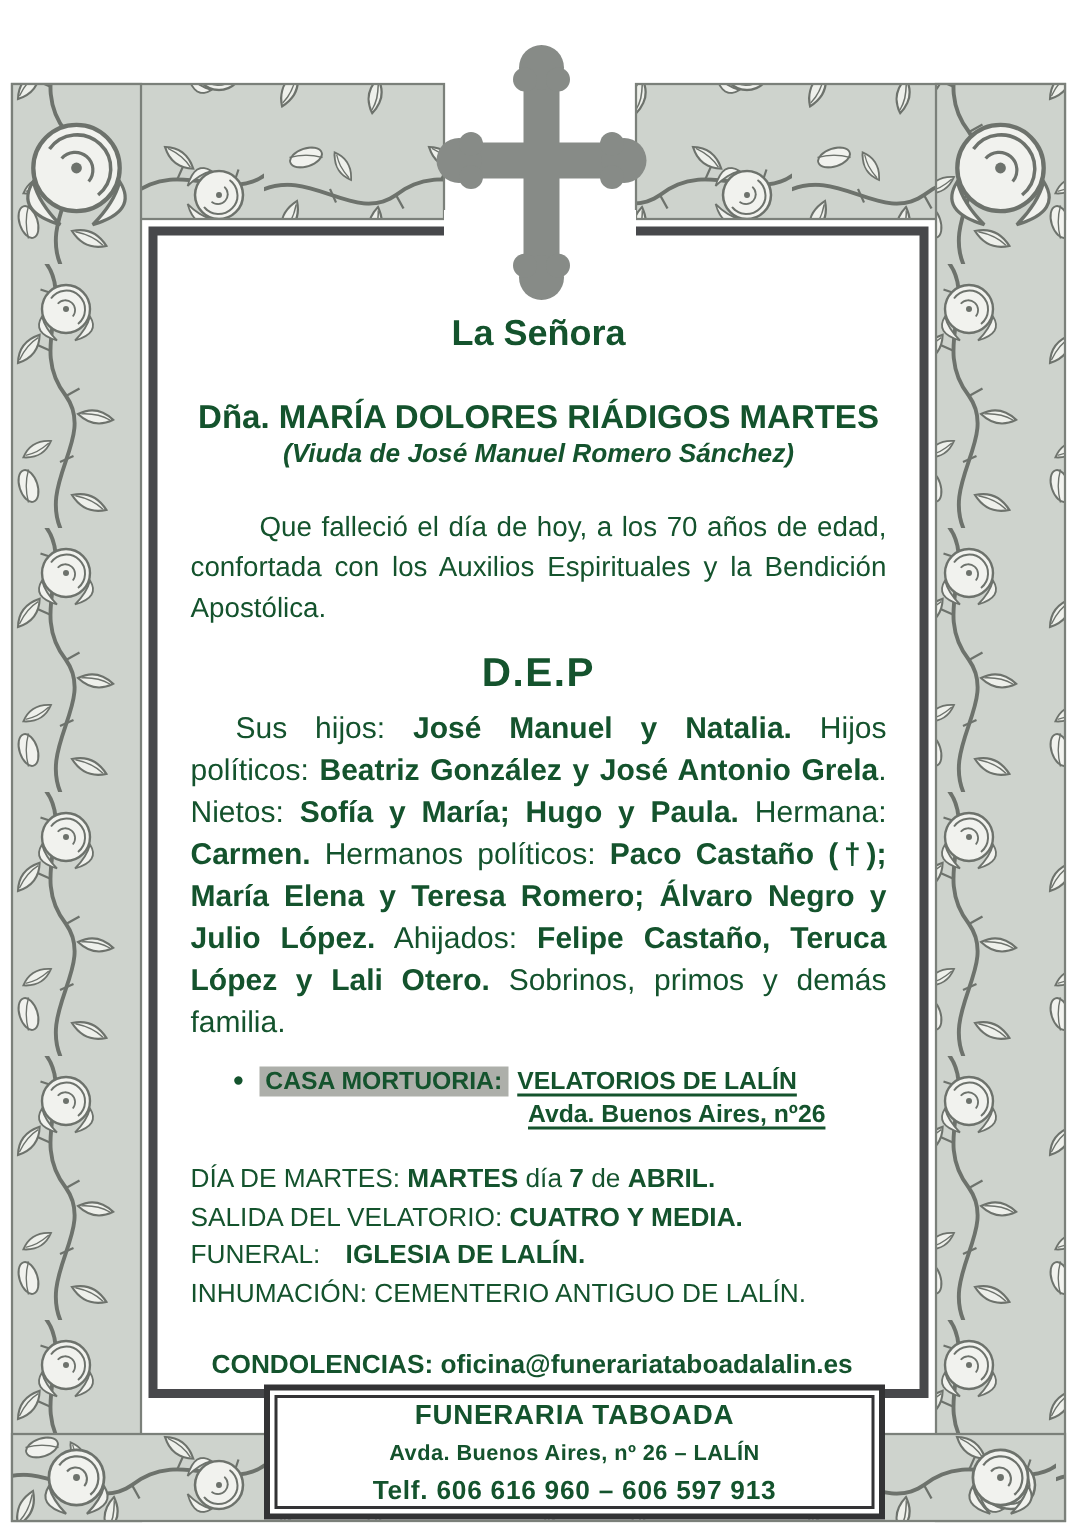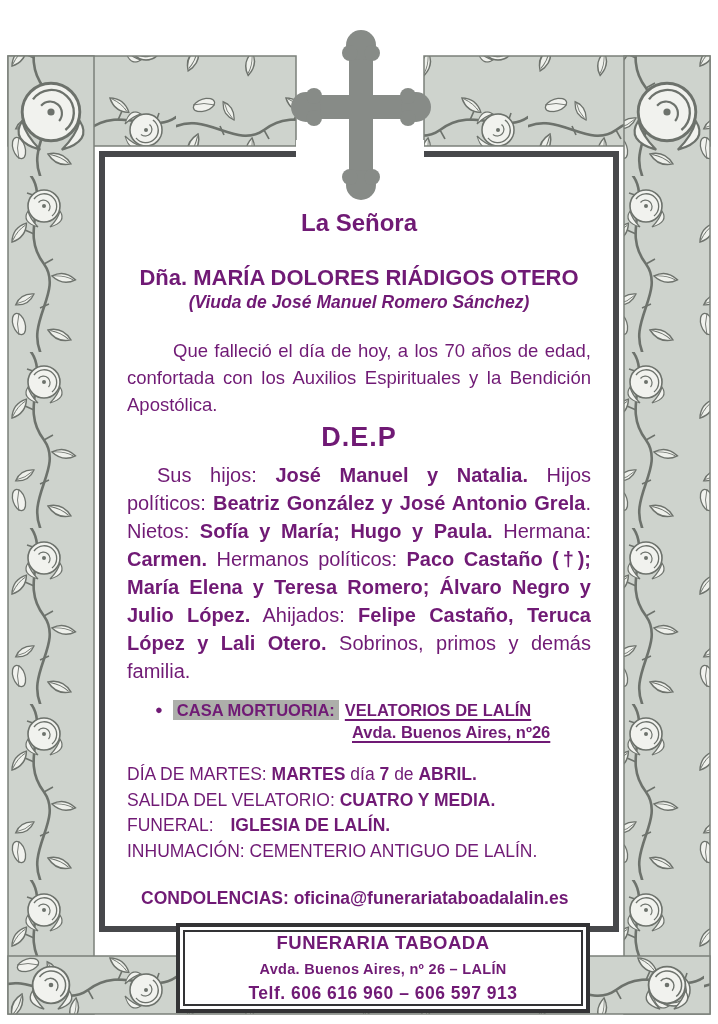--- a/index.html
+++ b/index.html
@@ -1,31 +1,31 @@
 <!DOCTYPE html>
 <html><head>
 <meta charset="utf-8">
 <style>
   html,body{margin:0;padding:0;background:#ffffff;}
   .page{
     position:relative;width:718px;height:1024px;background:#ffffff;
-    font-family:"Liberation Sans", sans-serif;color:#701a75;overflow:hidden;
+    font-family:"Liberation Sans", sans-serif;color:#14532d;overflow:hidden;
   }
   .border-svg{position:absolute;left:0;top:0;z-index:1;}
   .cross-svg{position:absolute;left:266px;top:18px;z-index:3;}
   .card{
     position:absolute;left:99px;top:151px;width:520px;height:781px;
     border:6px solid #47484b;background:#ffffff;box-sizing:border-box;
     padding:0 22px;z-index:2;
   }
   .senora{margin-top:52px;text-align:center;font-size:24px;font-weight:bold;}
   .dname{margin-top:28px;text-align:center;font-size:22px;font-weight:bold;white-space:nowrap;}
   .widow{margin-top:1px;text-align:center;font-size:17.5px;font-weight:bold;font-style:italic;}
   .intro{margin-top:24px;font-size:18.5px;line-height:27px;text-align:justify;text-indent:46px;}
-  .dep{margin-top:4px;text-align:center;font-size:27px;font-weight:bold;letter-spacing:1px;}
+  .dep{margin-top:15px;text-align:center;font-size:27px;font-weight:bold;letter-spacing:1px;}
   .family{margin-top:8px;font-size:20px;line-height:28px;text-align:justify;text-indent:30px;}
   .casa{margin-top:16px;font-size:16.5px;font-weight:bold;}
   .casa-l1{padding-left:28px;white-space:nowrap;}
   .bullet{font-size:13px;vertical-align:2px;margin-right:10px;}
   .hl{background:#adafaa;padding:1px 4px;}
   .casa-place{margin-left:6px;text-decoration:underline;text-decoration-thickness:2px;text-underline-offset:3px;}
   .casa-l2{margin-left:225px;margin-top:3px;text-decoration:underline;text-decoration-thickness:2px;text-underline-offset:3px;white-space:nowrap;}
   .acts{margin-top:20px;font-size:17.5px;line-height:25.5px;}
   .cond{margin-top:24px;padding-left:14px;font-size:17.5px;font-weight:bold;white-space:nowrap;}
   .dateline{margin-top:11px;text-align:right;padding-right:6px;font-size:17.5px;font-style:italic;}
@@ -115,21 +115,21 @@
         <circle cx="142" cy="78" r="8"></circle>
         <circle cx="142" cy="100" r="8"></circle>
       <circle cx="95" cy="167" r="15"></circle>
         <circle cx="84" cy="159" r="8"></circle>
         <circle cx="106" cy="159" r="8"></circle>
     </g>
   </svg>
 
   <div class="card">
     <div class="senora">La Señora</div>
-    <div class="dname">Dña. MARÍA DOLORES RIÁDIGOS OTERO</div>
+    <div class="dname">Dña. MARÍA DOLORES RIÁDIGOS MARTES</div>
     <div class="widow">(Viuda de José Manuel Romero Sánchez)</div>
     <div class="intro">Que falleció el día de hoy, a los 70 años de edad, confortada con los Auxilios Espirituales y la Bendición Apostólica.</div>
     <div class="dep">D.E.P</div>
     <div class="family"><span>Sus hijos: </span><span style="font-weight: bold;">José Manuel y Natalia.</span><span> Hijos políticos: </span><span style="font-weight: bold;">Beatriz González y José Antonio Grela</span><span>. Nietos: </span><span style="font-weight: bold;">Sofía y María; Hugo y Paula.</span><span> Hermana: </span><span style="font-weight: bold;">Carmen.</span><span> Hermanos políticos: </span><span style="font-weight: bold;">Paco Castaño (†); María Elena y Teresa Romero; Álvaro Negro y Julio López.</span><span> Ahijados: </span><span style="font-weight: bold;">Felipe Castaño, Teruca López y Lali Otero.</span><span> Sobrinos, primos y demás familia.</span></div>
 
     <div class="casa">
       <div class="casa-l1">
         <span class="bullet">●</span><span class="hl">CASA MORTUORIA:</span><span class="casa-place">VELATORIOS DE LALÍN</span>
       </div>
       <div class="casa-l2">Avda. Buenos Aires, nº26</div>

